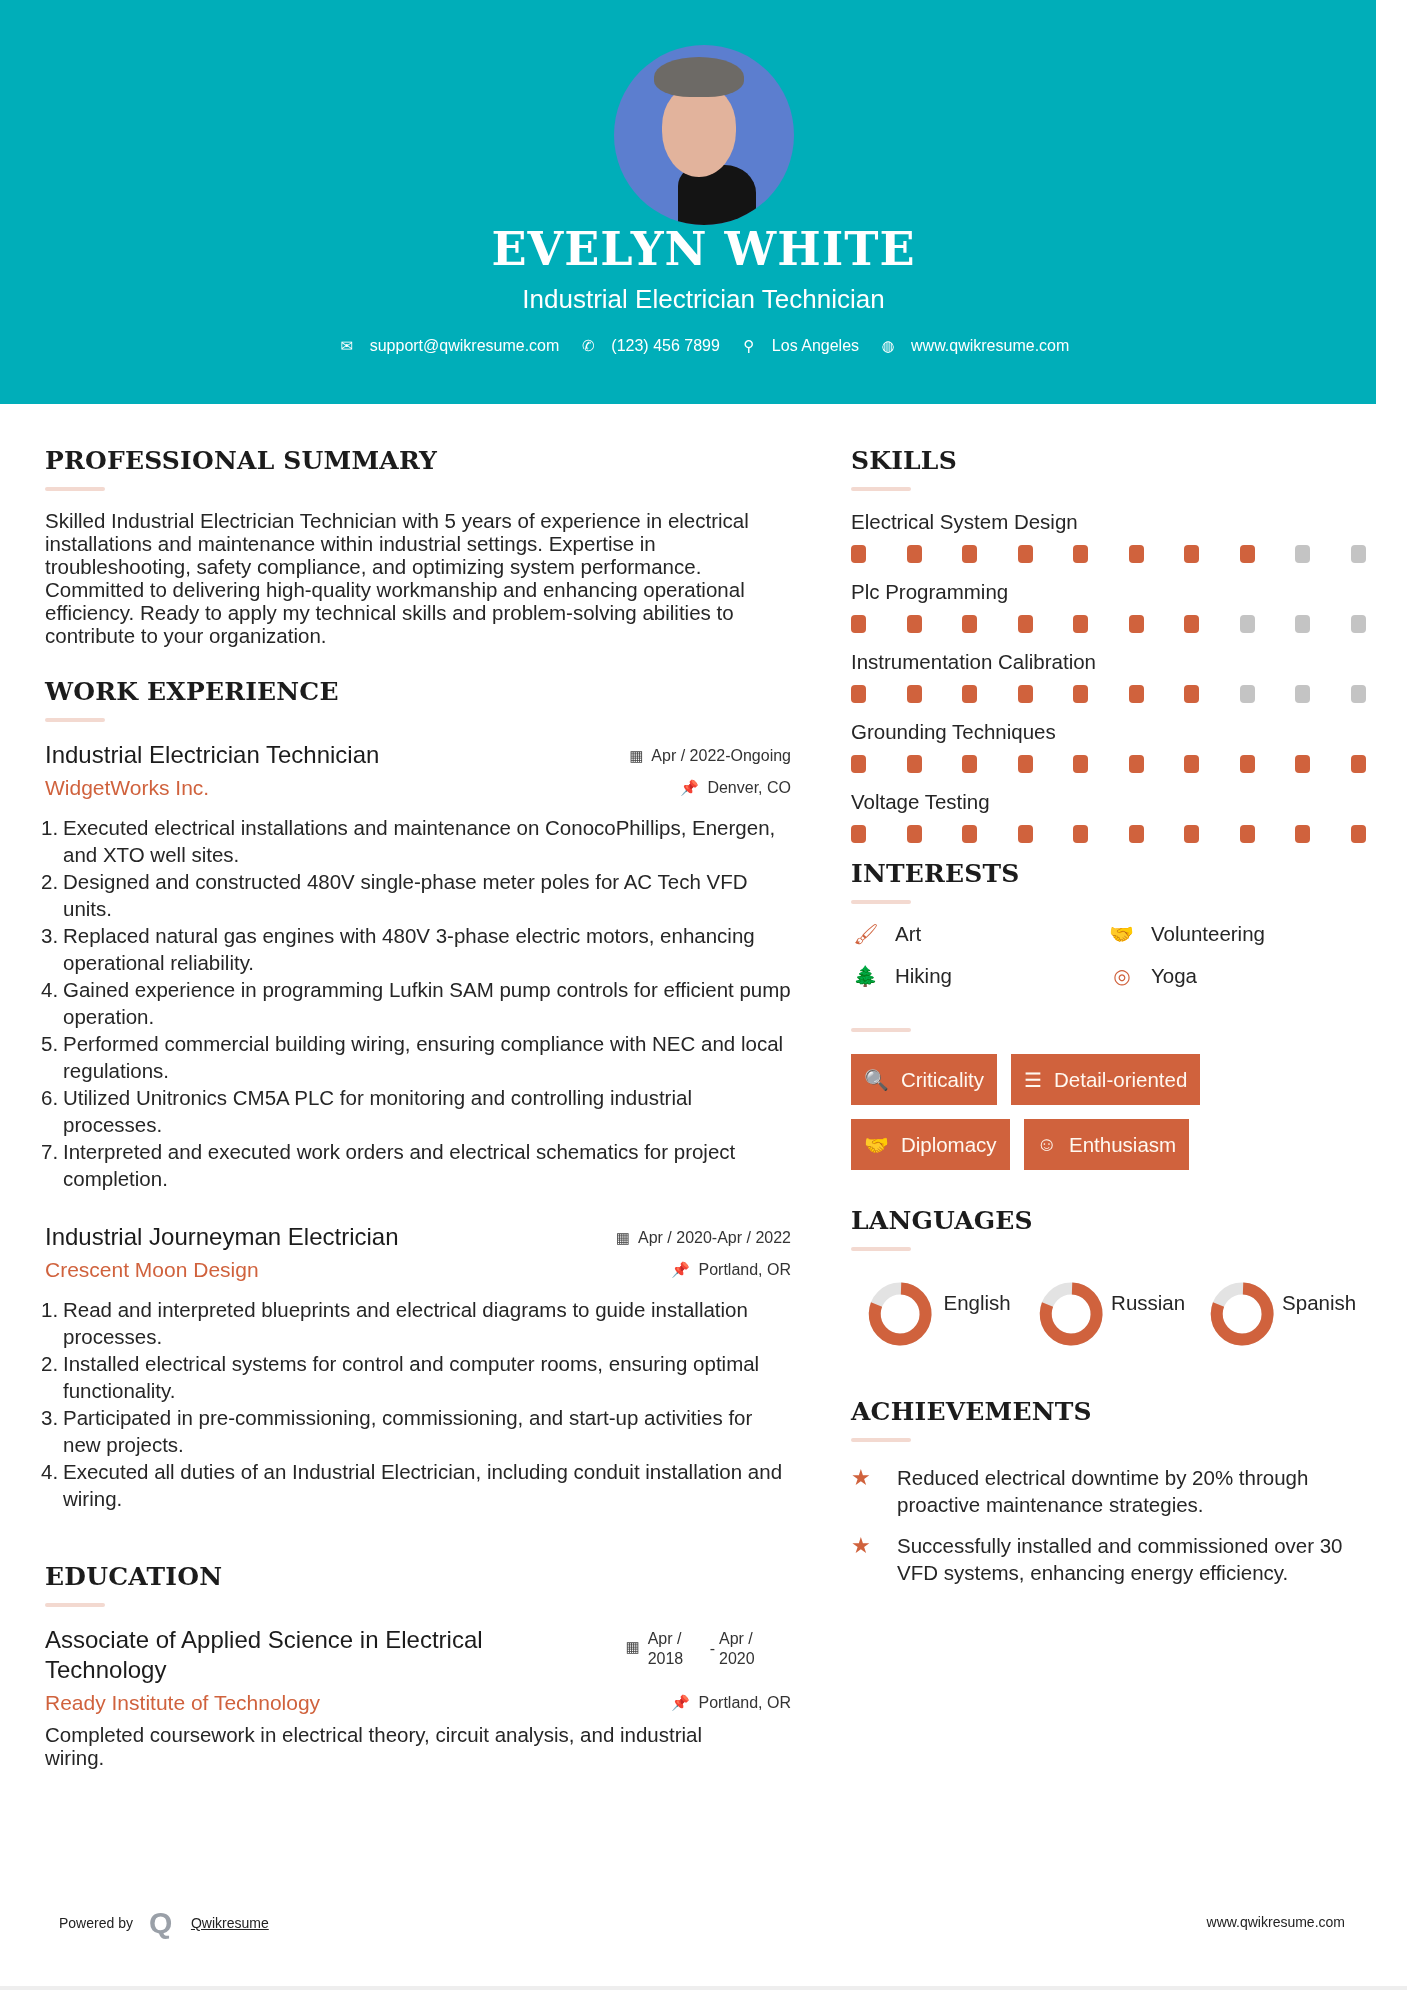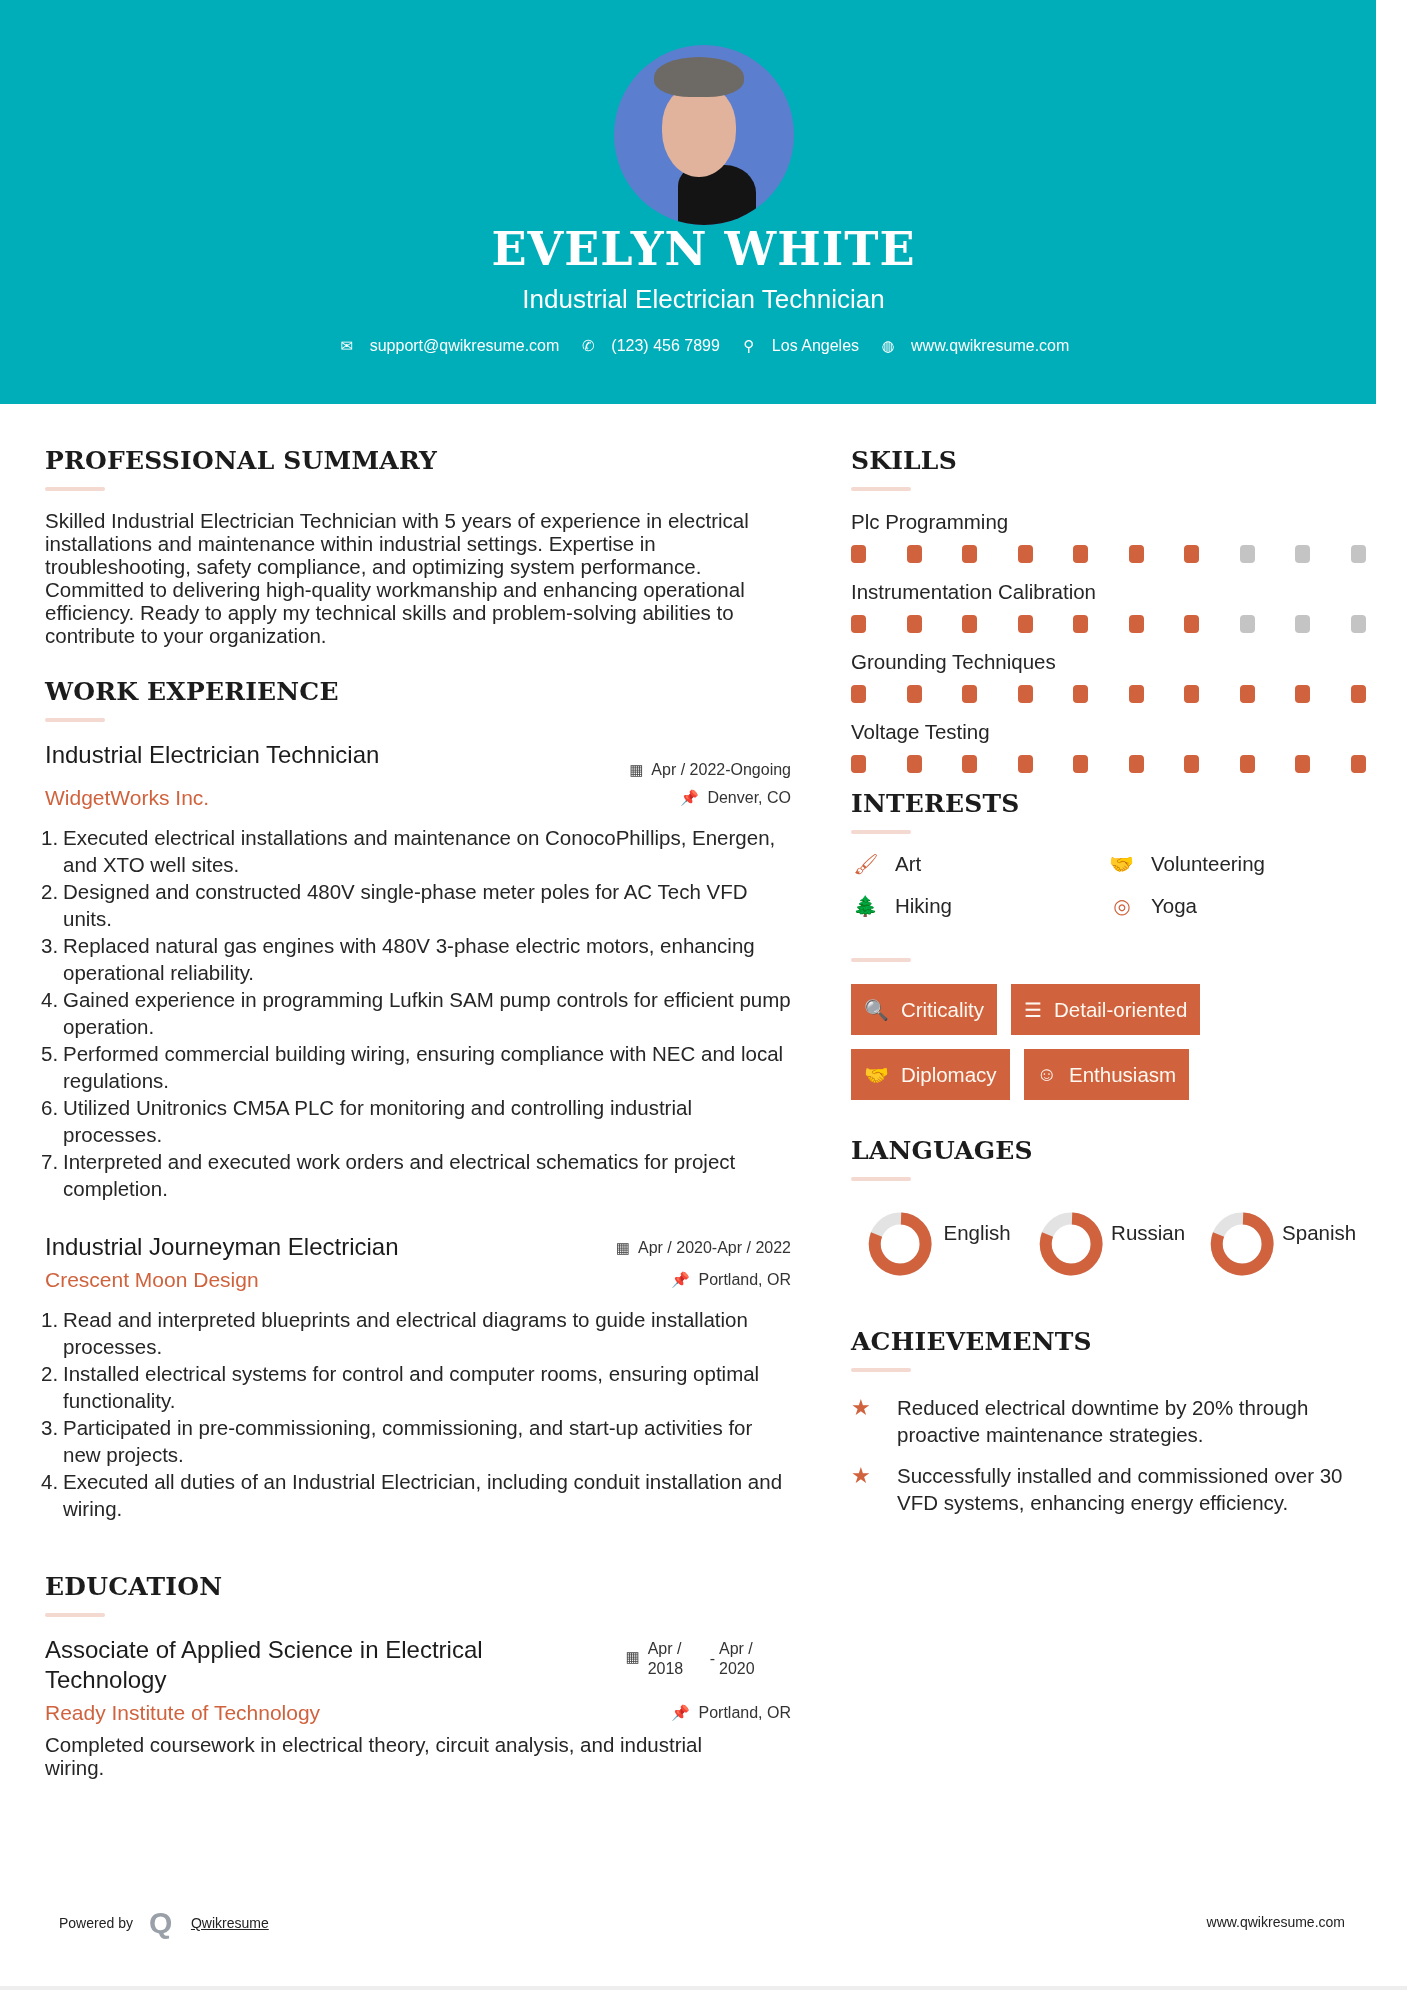--- a/index.html
+++ b/index.html
@@ -106,21 +106,21 @@
     <p class="para">Skilled Industrial Electrician Technician with 5 years of experience in electrical installations and maintenance within industrial settings. Expertise in troubleshooting, safety compliance, and optimizing system performance. Committed to delivering high-quality workmanship and enhancing operational efficiency. Ready to apply my technical skills and problem-solving abilities to contribute to your organization.</p>
   </section>
 
   <section style="margin-top:30px;">
     <h2 class="sec-title">WORK EXPERIENCE</h2>
     <div class="sec-rule"></div>
 
     <div class="job">
       <div class="job-head">
         <div class="job-title">Industrial Electrician Technician</div>
-        <div class="job-meta" style="margin-top:20px;text-align:center;">
+        <div class="job-meta" style="margin-top:6px;text-align:center;">
           <span class="meta-ico">▦</span><span>Apr / 2022-Ongoing</span>
         </div>
       </div>
       <div class="job-sub">
         <div class="company">WidgetWorks Inc.</div>
         <div class="loc">
           <span class="meta-ico">📌</span><span>Denver, CO</span>
         </div>
       </div>
       <ol class="bul">
@@ -177,20 +177,35 @@
     <p class="para" style="margin-top:8px; width:700px;">Completed coursework in electrical theory, circuit analysis, and industrial wiring.</p>
   </section>
 </div>
 
 <div class="col-right">
 
   <section>
     <h2 class="sec-title">SKILLS</h2>
     <div class="sec-rule"></div>
     <div id="skills-list">
+        <div class="skill">
+          <div class="skill-name">Electrical System Design</div>
+          <div class="dots">
+            <span class="dot"></span>
+            <span class="dot"></span>
+            <span class="dot"></span>
+            <span class="dot"></span>
+            <span class="dot"></span>
+            <span class="dot"></span>
+            <span class="dot"></span>
+            <span class="dot"></span>
+            <span class="dot off"></span>
+            <span class="dot off"></span>
+          </div>
+        </div>
         <div class="skill">
           <div class="skill-name">Plc Programming</div>
           <div class="dots">
             <span class="dot"></span>
             <span class="dot"></span>
             <span class="dot"></span>
             <span class="dot"></span>
             <span class="dot"></span>
             <span class="dot"></span>
             <span class="dot"></span>

